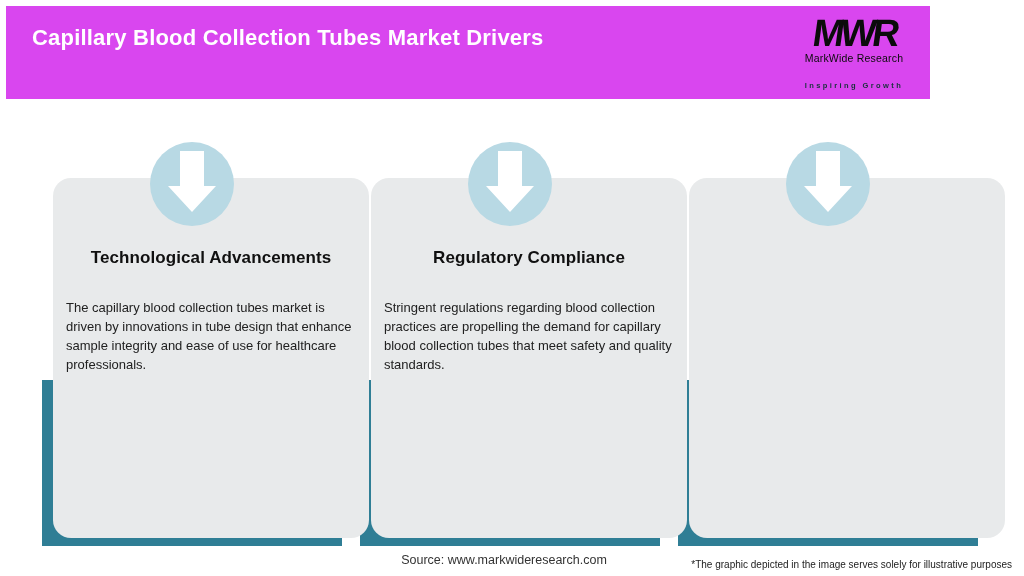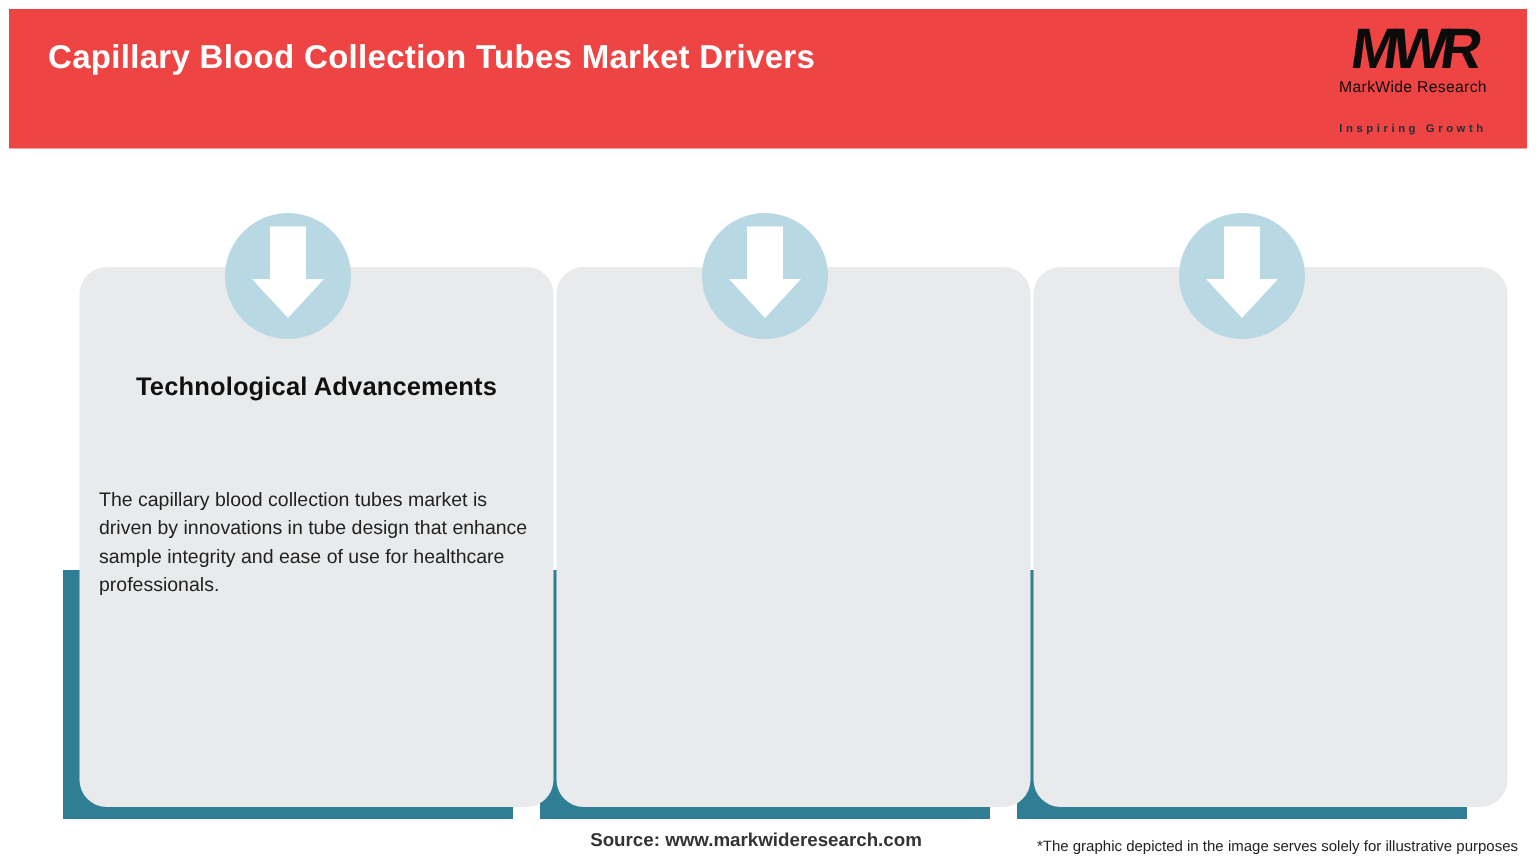--- a/index.html
+++ b/index.html
@@ -3,22 +3,22 @@
 <meta charset="utf-8">
 <style>
   html,body{margin:0;padding:0;}
   body{
     width:1024px;height:576px;position:relative;overflow:hidden;
     background:#ffffff;
     font-family:"Liberation Sans","DejaVu Sans",sans-serif;
   }
   
   .header{
-    position:absolute;left:6px;top:6px;width:1012px;height:93px;
-    background:#ef4444;
+    position:absolute;left:6px;top:6px;width:924px;height:93px;
+    background:#d946ef;
   }
   .page-title{
     position:absolute;left:26px;top:19px;
     font-size:22px;font-weight:700;color:#ffffff;letter-spacing:.2px;
   }
   .logo{
     position:absolute;right:16px;top:8px;width:120px;text-align:center;line-height:1;
   }
   .logo-monogram{
     font-size:38px;font-weight:900;color:#0b0b0b;
@@ -44,27 +44,27 @@
     position:absolute;top:142px;width:84px;height:84px;border-radius:50%;
     background:#b8d9e4;z-index:3;display:flex;align-items:center;justify-content:center;
   }
   .circle.c0{left:150px}.circle.c1{left:468px}.circle.c2{left:786px}
   .circle svg{display:block;}
   .card-title{
     margin-top:70px;text-align:center;font-size:17px;font-weight:700;color:#101010;
     letter-spacing:.1px;
   }
   .card-body{
-    margin:56px 13px 0 13px;font-size:13px;line-height:1.46;color:#212121;
+    margin:31px 13px 0 13px;font-size:13px;line-height:1.46;color:#212121;
     text-align:left;
   }
   
   .source{
     position:absolute;left:0;top:553px;width:1008px;text-align:center;
-    font-size:12.5px;font-weight:700;color:#333333;
+    font-size:12.5px;font-weight:400;color:#333333;
   }
   .disclaimer{
     position:absolute;right:12px;top:559px;font-size:10px;color:#222222;
   }
 </style>
 </head>
 <body>
 
 <div class="header">
   <div class="page-title">Capillary Blood Collection Tubes Market Drivers</div>
@@ -77,20 +77,22 @@
 
 <div class="backdrop c0"></div>
 <div class="backdrop c1"></div>
 <div class="backdrop c2"></div>
 
 <div class="card c0">
   <div class="card-title">Technological Advancements</div>
   <div class="card-body">The capillary blood collection tubes market is driven by innovations in tube design that enhance sample integrity and ease of use for healthcare professionals.</div>
 </div>
 <div class="card c1">
+  <div class="card-title">Regulatory Compliance</div>
+  <div class="card-body">Stringent regulations regarding blood collection practices are propelling the demand for capillary blood collection tubes that meet safety and quality standards.</div>
 </div>
 <div class="card c2">
 </div>
 
 <div class="circle c0">
   <svg width="84" height="84" viewBox="0 0 84 84">
     <polygon points="30,9 54,9 54,44 66,44 42,70 18,44 30,44" fill="#ffffff"></polygon>
   </svg>
 </div>
 <div class="circle c1">

